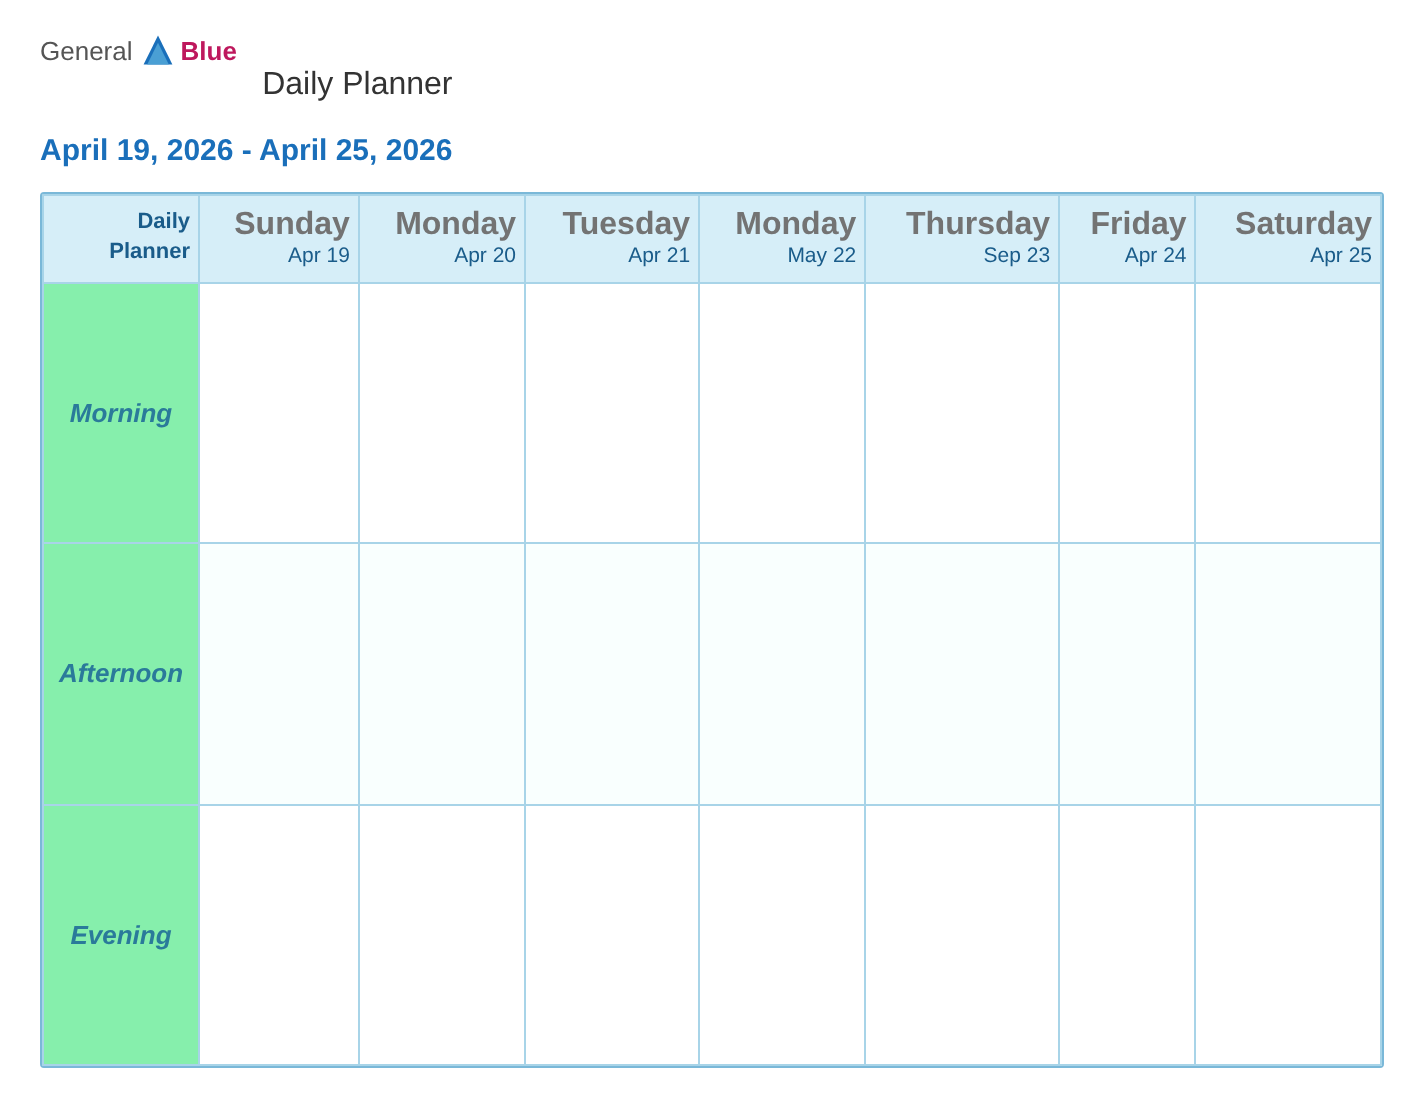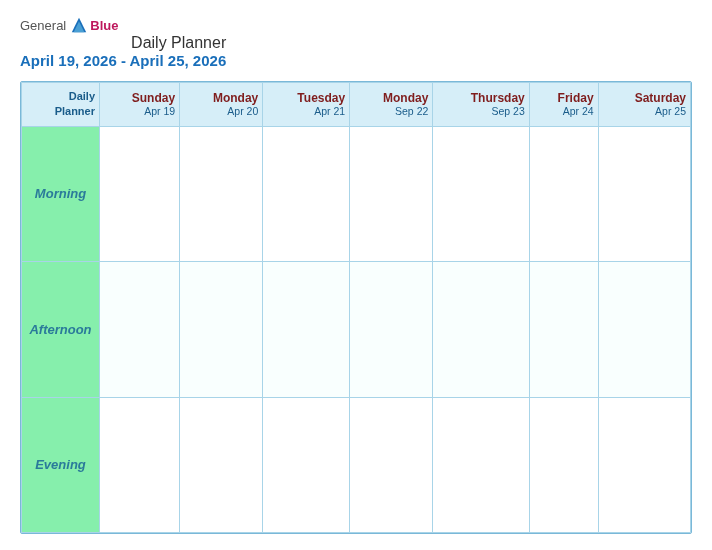--- a/index.html
+++ b/index.html
@@ -58,20 +58,21 @@
     .title-main {
       font-size: 16px;
       color: #333;
       font-weight: normal;
     }
 
     .title-dates {
       font-size: 15px;
       color: #1a6fba;
       font-weight: bold;
+      margin-top: 15px;
     }
 
     .calendar-container {
       flex: 1;
       border: 1.5px solid #7ab8d8;
       border-radius: 2px;
       overflow: hidden;
     }
 
     table {
@@ -90,23 +91,23 @@
     thead th {
       background-color: #d6eef8;
       padding: 6px 4px;
       font-size: 11.5px;
       font-weight: bold;
       color: #1a5c8a;
     }
 
     thead th .day-name {
       display: block;
-      font-size: 12px;
-      font-weight: bold;
-      color: #7f1d1d;
+      font-size: 16px;
+      font-weight: bold;
+      color: #737373;
     }
 
     thead th .day-date {
       display: block;
       font-size: 10.5px;
       font-weight: normal;
       color: #1a5c8a;
     }
 
     
@@ -173,21 +174,21 @@
         <th>
           <span class="day-name">Monday</span>
           <span class="day-date">Apr 20</span>
         </th>
         <th>
           <span class="day-name">Tuesday</span>
           <span class="day-date">Apr 21</span>
         </th>
         <th>
           <span class="day-name">Monday</span>
-          <span class="day-date">Sep 22</span>
+          <span class="day-date">May 22</span>
         </th>
         <th>
           <span class="day-name">Thursday</span>
           <span class="day-date">Sep 23</span>
         </th>
         <th>
           <span class="day-name">Friday</span>
           <span class="day-date">Apr 24</span>
         </th>
         <th>

